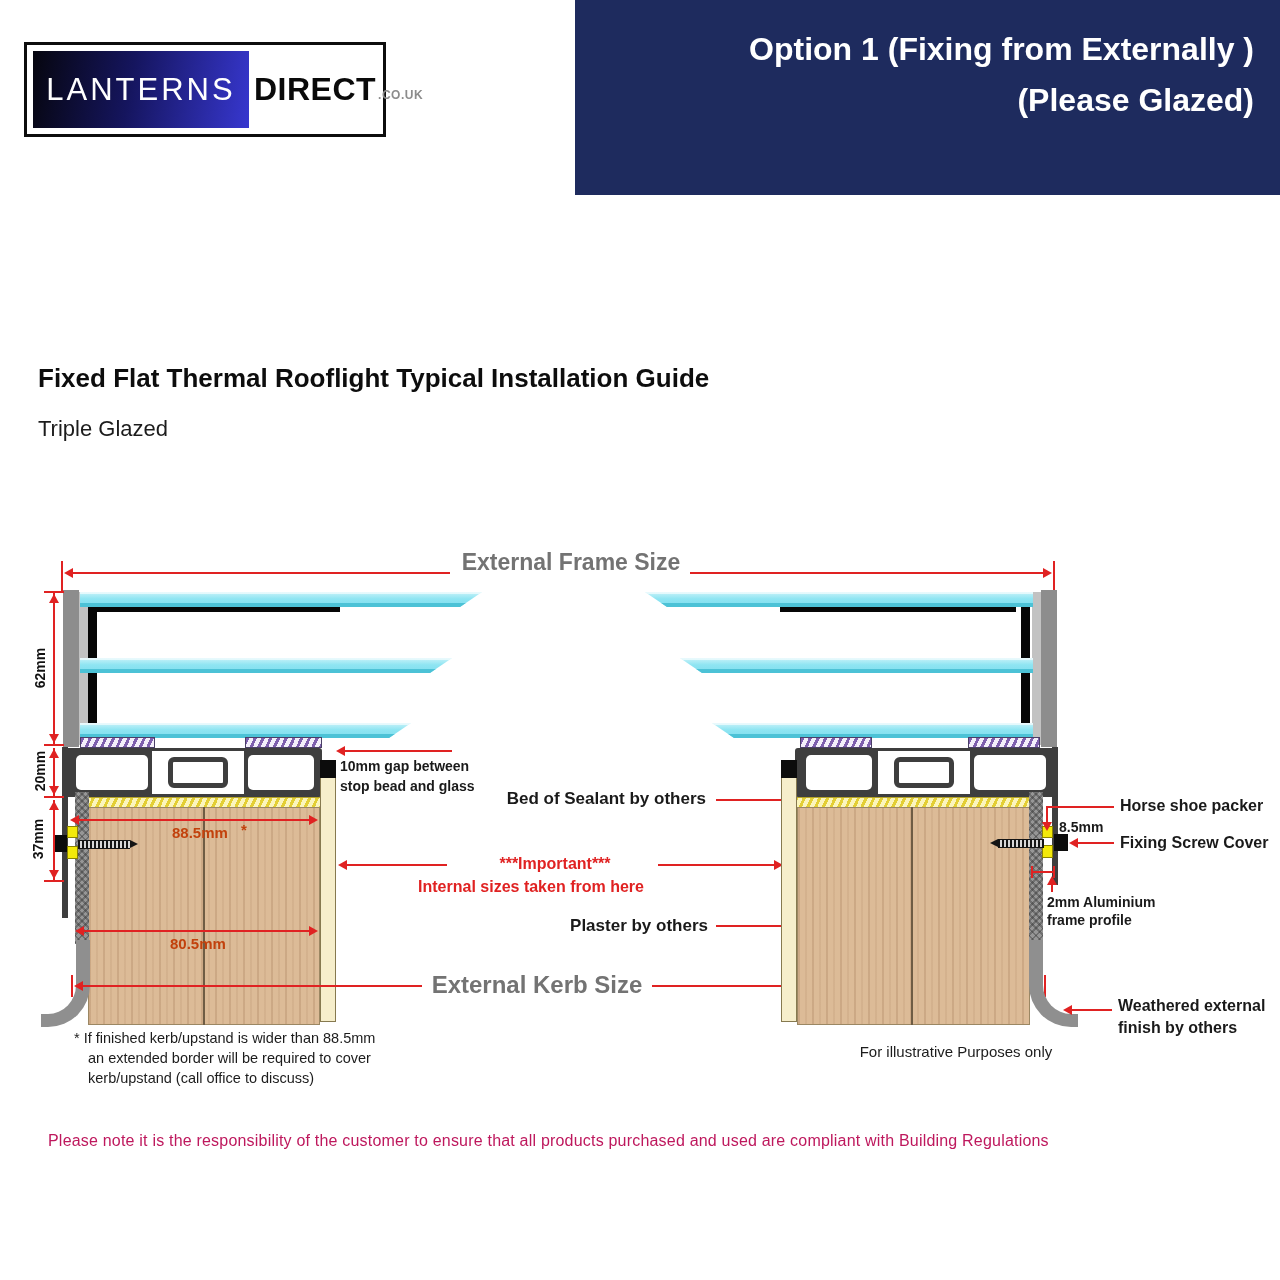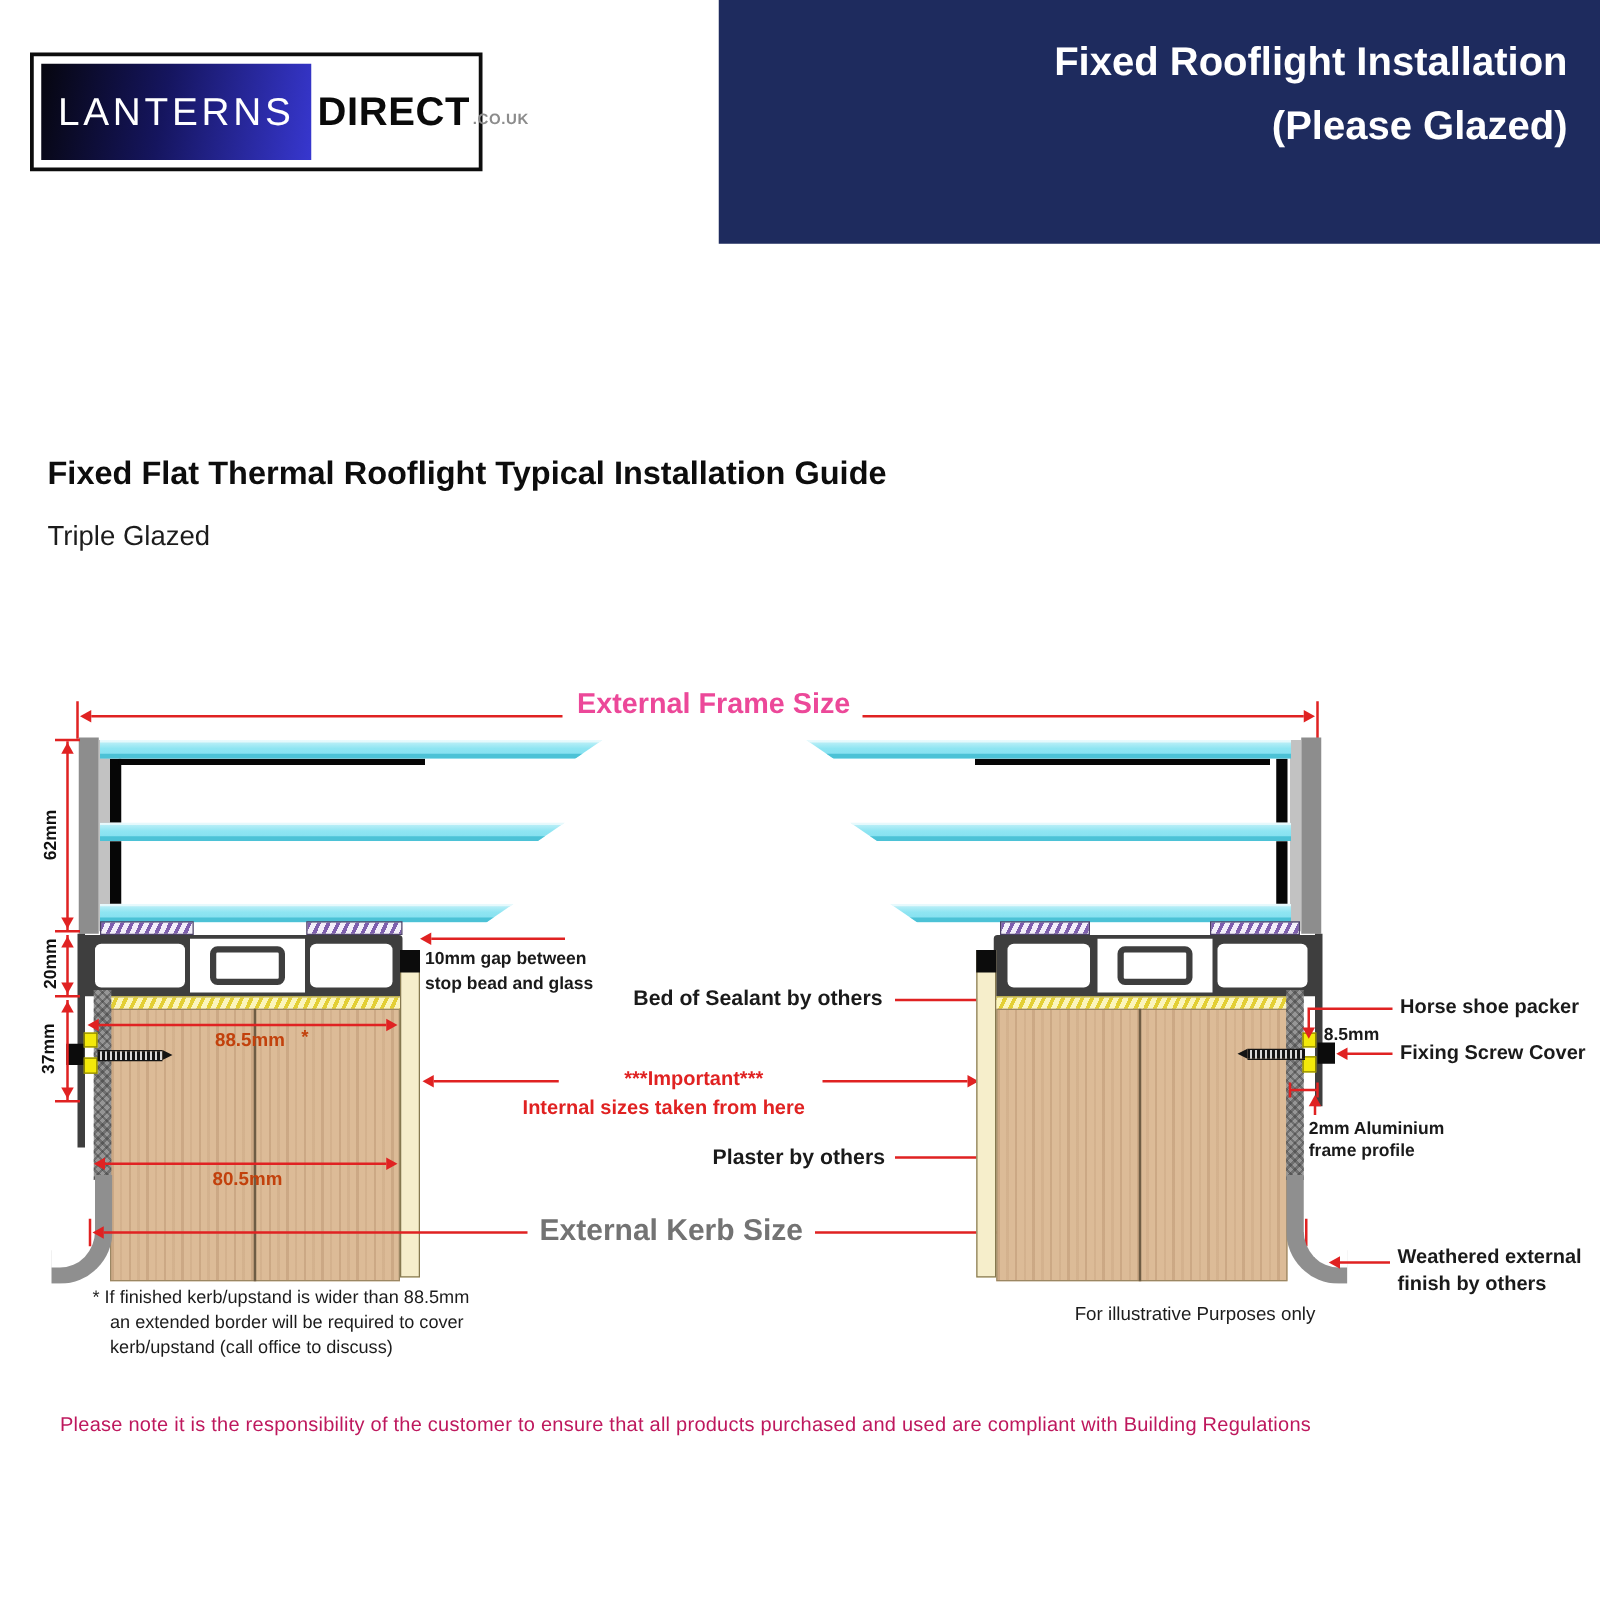--- a/index.html
+++ b/index.html
@@ -25,21 +25,21 @@
 
   
   .rl{background:#e02222;height:2px;}
   .rv{background:#e02222;width:2px;}
   .ah{width:0;height:0;}
   .ah.l{border-top:5px solid transparent;border-bottom:5px solid transparent;border-right:9px solid #e02222;}
   .ah.r{border-top:5px solid transparent;border-bottom:5px solid transparent;border-left:9px solid #e02222;}
   .ah.u{border-left:5px solid transparent;border-right:5px solid transparent;border-bottom:9px solid #e02222;}
   .ah.d{border-left:5px solid transparent;border-right:5px solid transparent;border-top:9px solid #e02222;}
 
-  .redbig{color:#ec4899;font-weight:700;font-size:23px;text-align:center;}
+  .redbig{color:#737373;font-weight:700;font-size:23px;text-align:center;}
   .redbig2{color:#737373;font-weight:700;font-size:24px;text-align:center;}
   .redlbl{color:#e02222;font-weight:700;font-size:16px;text-align:center;}
   .blk{color:#1a1a1a;font-weight:700;font-size:16px;}
   .blk14{color:#1a1a1a;font-weight:700;font-size:14px;line-height:20px;}
   .blk17{color:#1a1a1a;font-weight:700;font-size:17px;}
   .plain{color:#1c1c1c;font-weight:400;font-size:15px;}
   .vdim{width:44px;height:30px;line-height:30px;text-align:center;transform:rotate(-90deg);
         font-weight:700;font-size:14px;color:#111;}
   .dimtxt{font-weight:700;font-size:15px;color:#c2410c;}
 
@@ -88,21 +88,21 @@
     <div class="logo-blue">
       <span class="logo-lanterns">LANTERNS</span>
     </div>
     <div class="logo-right">
       <span class="logo-direct">DIRECT</span>
       <span class="logo-tld">.CO.UK</span>
     </div>
   </div>
 
   <div class="abs banner">
-    <div>Fixed Rooflight Installation</div>
+    <div>Option 1 (Fixing from Externally )</div>
     <div>(Please Glazed)</div>
   </div>
 
   <div class="abs h-main">Fixed Flat Thermal Rooflight Typical Installation Guide</div>
   <div class="abs h-sub">Triple Glazed</div>
 
   <div class="abs rv" style="left:61px;top:561px;height:30px;"></div>
   <div class="abs ah l" style="left:64px;top:568px;"></div>
   <div class="abs rl" style="left:73px;top:572px;width:377px;"></div>
   <div class="abs redbig" style="left:452px;top:549px;width:238px;">External Frame Size</div>

